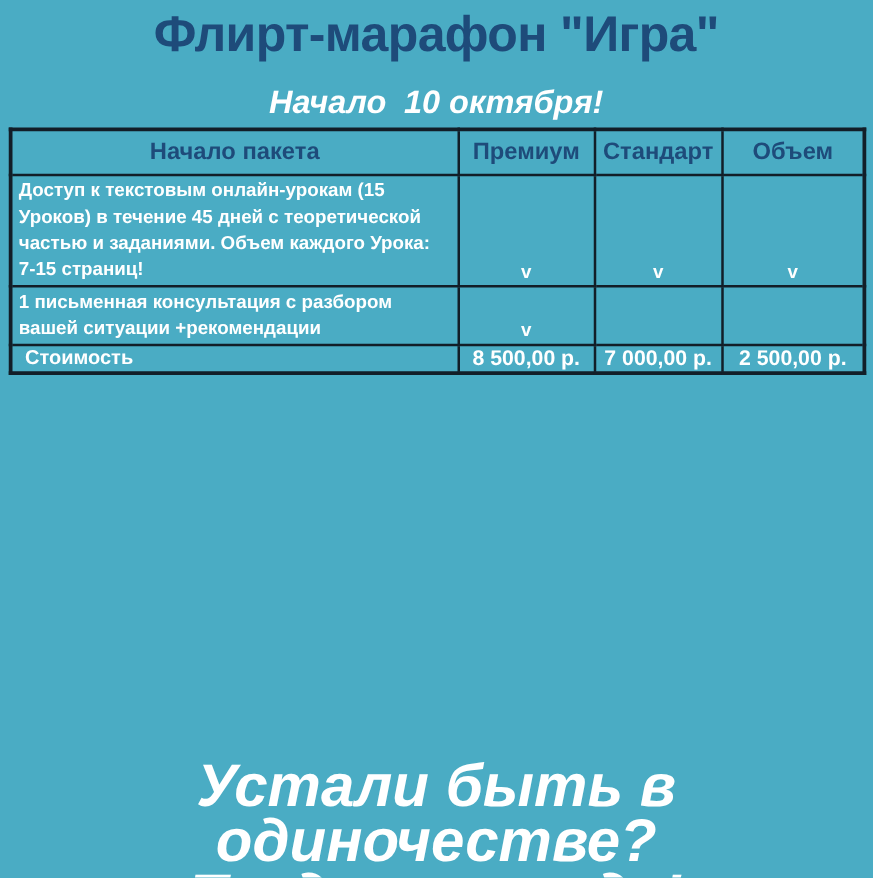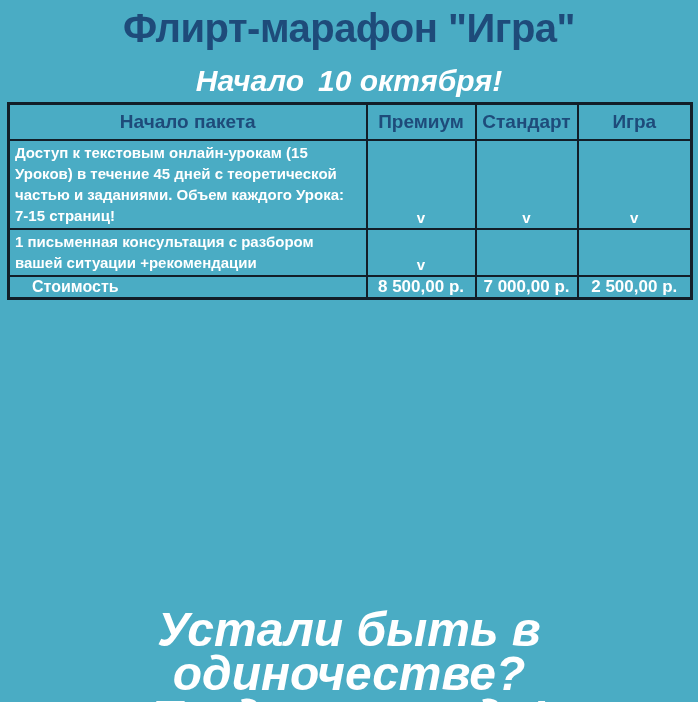--- a/index.html
+++ b/index.html
@@ -19,21 +19,21 @@
     color: #1e4b7a;
     font-size: 40px;
     font-weight: bold;
     line-height: 44px;
     letter-spacing: -0.5px;
   }
   .subtitle {
     margin-top: 15px;
     text-align: center;
     color: #ffffff;
-    font-size: 30px;
+    font-size: 26px;
     font-weight: bold;
     font-style: italic;
     line-height: 32px;
   }
   .subtitle-date { margin-left: 14px; }
 
   table.pricing {
     border-collapse: collapse;
     table-layout: fixed;
     margin-left: 7px;
@@ -74,21 +74,21 @@
   tr.r1 { height: 86px; }
   tr.r2 { height: 62px; }
   tr.r3 { height: 43px; }
   tr.price-row { height: 23px; }
   td.price-label {
     color: #ffffff;
     font-weight: bold;
     font-size: 16px;
     text-align: left;
     vertical-align: middle;
-    padding: 0 22px;
+    padding: 0 10px;
   }
   td.price {
     color: #ffffff;
     font-weight: bold;
     font-size: 17px;
     text-align: center;
     vertical-align: middle;
     padding: 0 4px;
   }
 
@@ -120,21 +120,21 @@
       <col style="width:358px">
       <col style="width:109px">
       <col style="width:102px">
       <col style="width:114px">
     </colgroup>
     <thead>
       <tr>
         <th>Начало пакета</th>
         <th>Премиум</th>
         <th>Стандарт</th>
-        <th>Игра</th>
+        <th>Объем</th>
       </tr>
     </thead>
     <tbody>
       <tr class="r1">
         <td class="feature">Доступ к текстовым онлайн-урокам (15 Уроков) в течение 45 дней с теоретической частью и заданиями. Объем каждого Урока: 7-15 страниц!</td>
         <td class="mark">v</td>
         <td class="mark">v</td>
         <td class="mark">v</td>
       </tr>
       <tr class="r3">

